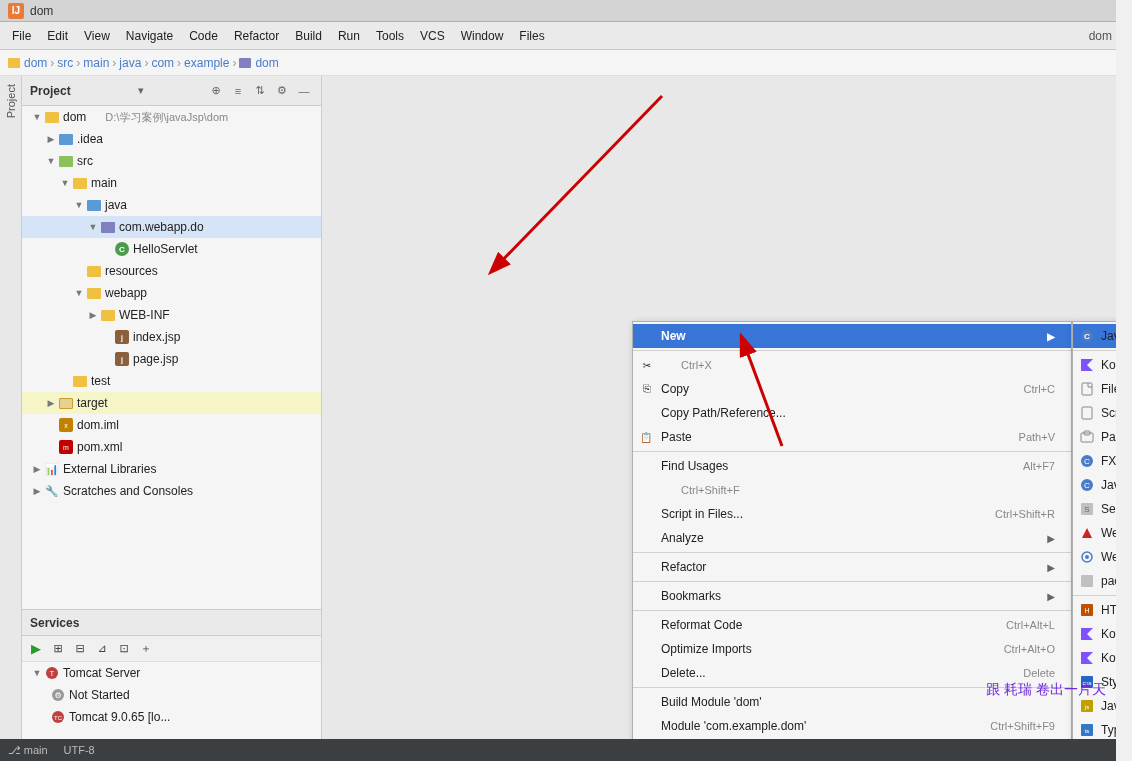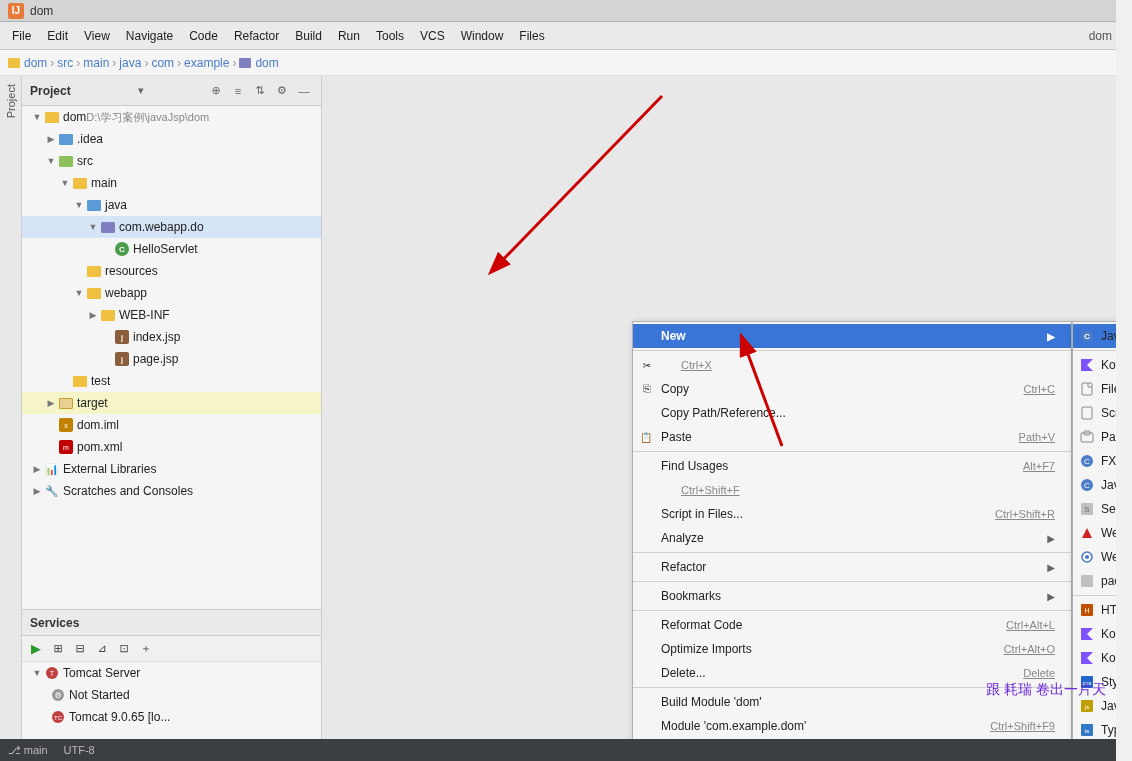--- a/index.html
+++ b/index.html
@@ -270,21 +270,21 @@
       font-size: 11px;
     }
 
     .tree-label {
       font-size: 12px;
       color: #222;
     }
     .tree-label-gray {
       font-size: 11px;
       color: #888;
-      margin-left: 0;
+      margin-left: 19px;
     }
 
     
     .services-panel {
       height: 130px;
       border-top: 1px solid #ccc;
       background: #f5f5f5;
     }
     .services-header {
       height: 26px;
@@ -355,21 +355,20 @@
       color: #222;
       cursor: pointer;
       position: relative;
       justify-content: space-between;
     }
     .ctx-item-label { flex: 1; }
     .ctx-item-shortcut {
       color: #888;
       font-size: 11px;
       margin-left: 20px;
-      text-decoration: underline;
     }
     .ctx-arrow {
       font-size: 10px;
       color: #666;
     }
     .ctx-separator {
       height: 1px;
       background: #d0d0d0;
       margin: 2px 0;
     }

